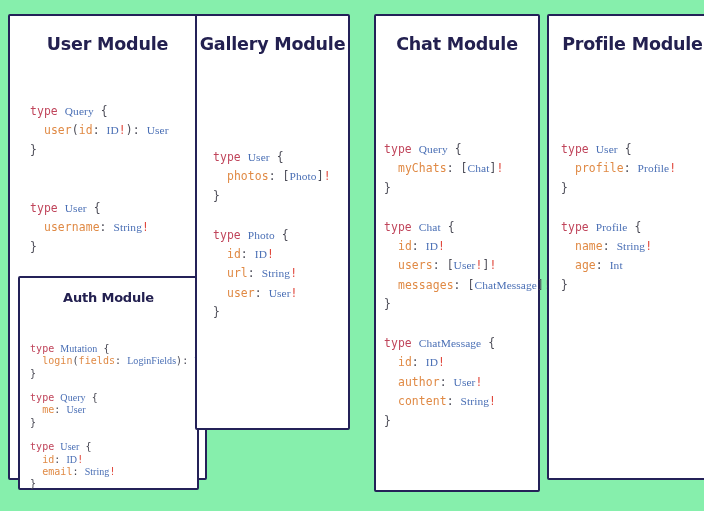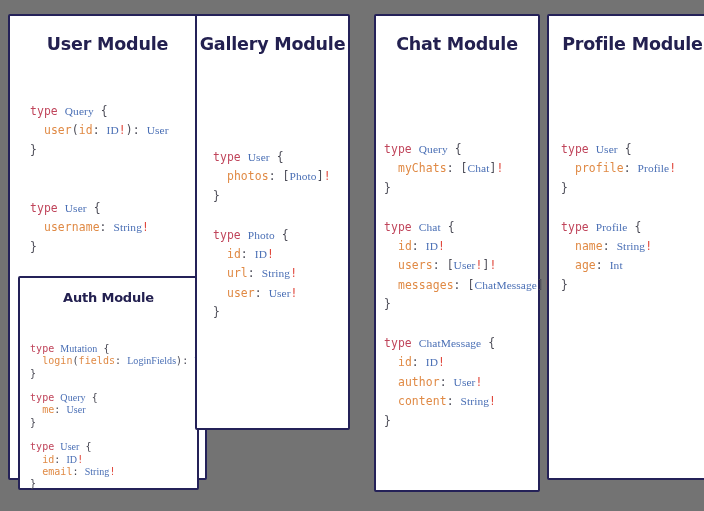--- a/index.html
+++ b/index.html
@@ -12,21 +12,21 @@
     height: 511px;
     background: #ffffff;
     font-family: "Liberation Sans", sans-serif;
     overflow: hidden;
   }
 
   #board {
     position: relative;
     width: 704px;
     height: 511px;
-    background: #737373;
+    background: #86efac;
   }
 
   
   .card {
     position: absolute;
     box-sizing: border-box;
     background: #ffffff;
     border: 2px solid #242158;
     border-radius: 2px;
   }

